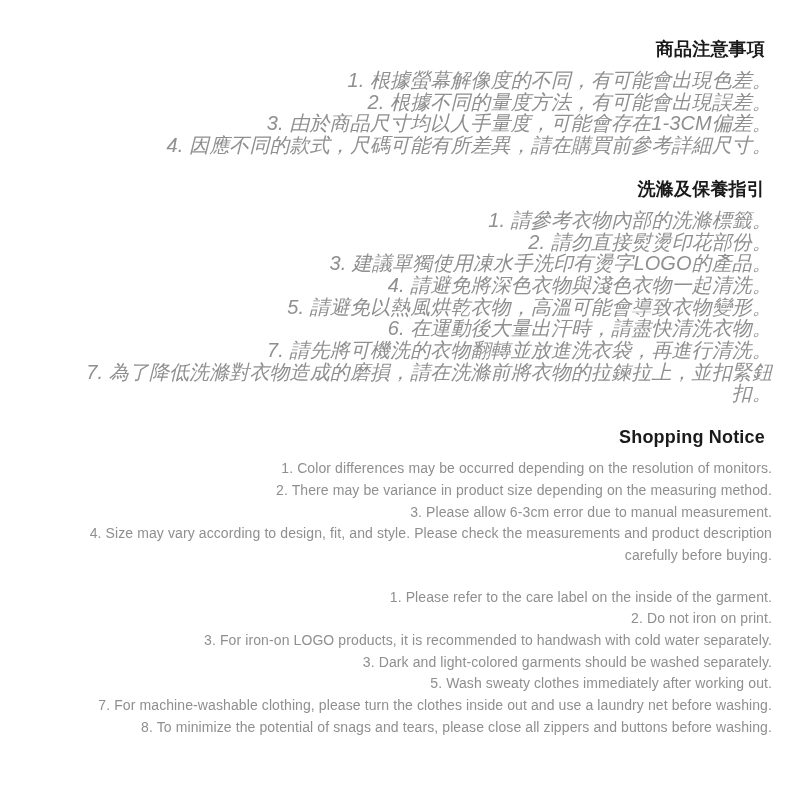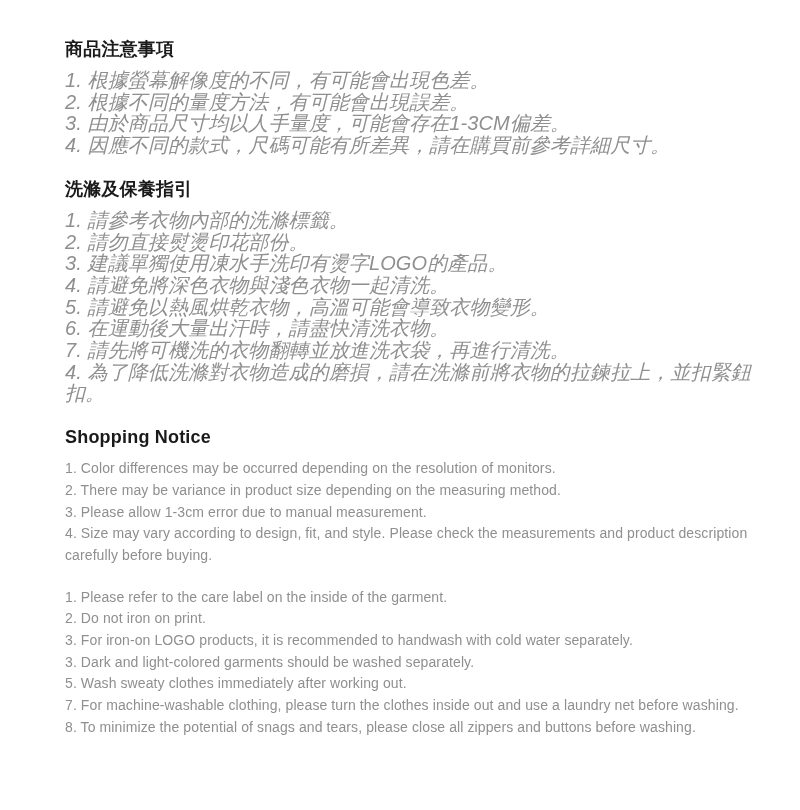--- a/index.html
+++ b/index.html
@@ -12,21 +12,22 @@
     width: 800px;
     height: 810px;
     overflow: hidden;
   }
   .page {
     box-sizing: border-box;
     width: 800px;
     padding: 37px 35px 0 65px;
   }
   .sec {
-    margin: 0 0 20px 0;
+    margin: 0 0 20px 7px;
+    text-align: right;
   }
   .sec-title {
     margin: 0 0 9px 0;
     font-size: 18px;
     line-height: 24px;
     font-weight: bold;
     color: #1a1a1a;
     letter-spacing: 0.2px;
   }
   .sec-items {
@@ -66,30 +67,30 @@
   <section class="sec">
     <h2 class="sec-title" lang="zh-Hant">洗滌及保養指引</h2>
     <div class="sec-items items-zh" lang="zh-Hant">
         <p class="item">1. 請參考衣物內部的洗滌標籤。</p>
         <p class="item">2. 請勿直接熨燙印花部份。</p>
         <p class="item">3. 建議單獨使用凍水手洗印有燙字LOGO的產品。</p>
         <p class="item">4. 請避免將深色衣物與淺色衣物一起清洗。</p>
         <p class="item">5. 請避免以熱風烘乾衣物，高溫可能會導致衣物變形。</p>
         <p class="item">6. 在運動後大量出汗時，請盡快清洗衣物。</p>
         <p class="item">7. 請先將可機洗的衣物翻轉並放進洗衣袋，再進行清洗。</p>
-        <p class="item">4. 為了降低洗滌對衣物造成的磨損，請在洗滌前將衣物的拉鍊拉上，並扣緊鈕扣。</p>
+        <p class="item">7. 為了降低洗滌對衣物造成的磨損，請在洗滌前將衣物的拉鍊拉上，並扣緊鈕扣。</p>
       </div>
   </section>
 
   <section class="sec">
     <h2 class="sec-title" lang="en">Shopping Notice</h2>
     <div class="sec-items items-en" lang="en">
         <p class="item">1. Color differences may be occurred depending on the resolution of monitors.</p>
         <p class="item">2. There may be variance in product size depending on the measuring method.</p>
-        <p class="item">3. Please allow 1-3cm error due to manual measurement.</p>
+        <p class="item">3. Please allow 6-3cm error due to manual measurement.</p>
         <p class="item">4. Size may vary according to design, fit, and style. Please check the measurements and product description carefully before buying.</p>
       </div>
   </section>
 
   <section class="sec">
     <div class="sec-items items-en" lang="en">
         <p class="item">1. Please refer to the care label on the inside of the garment.</p>
         <p class="item">2. Do not iron on print.</p>
         <p class="item">3. For iron-on LOGO products, it is recommended to handwash with cold water separately.</p>
         <p class="item">3. Dark and light-colored garments should be washed separately.</p>

